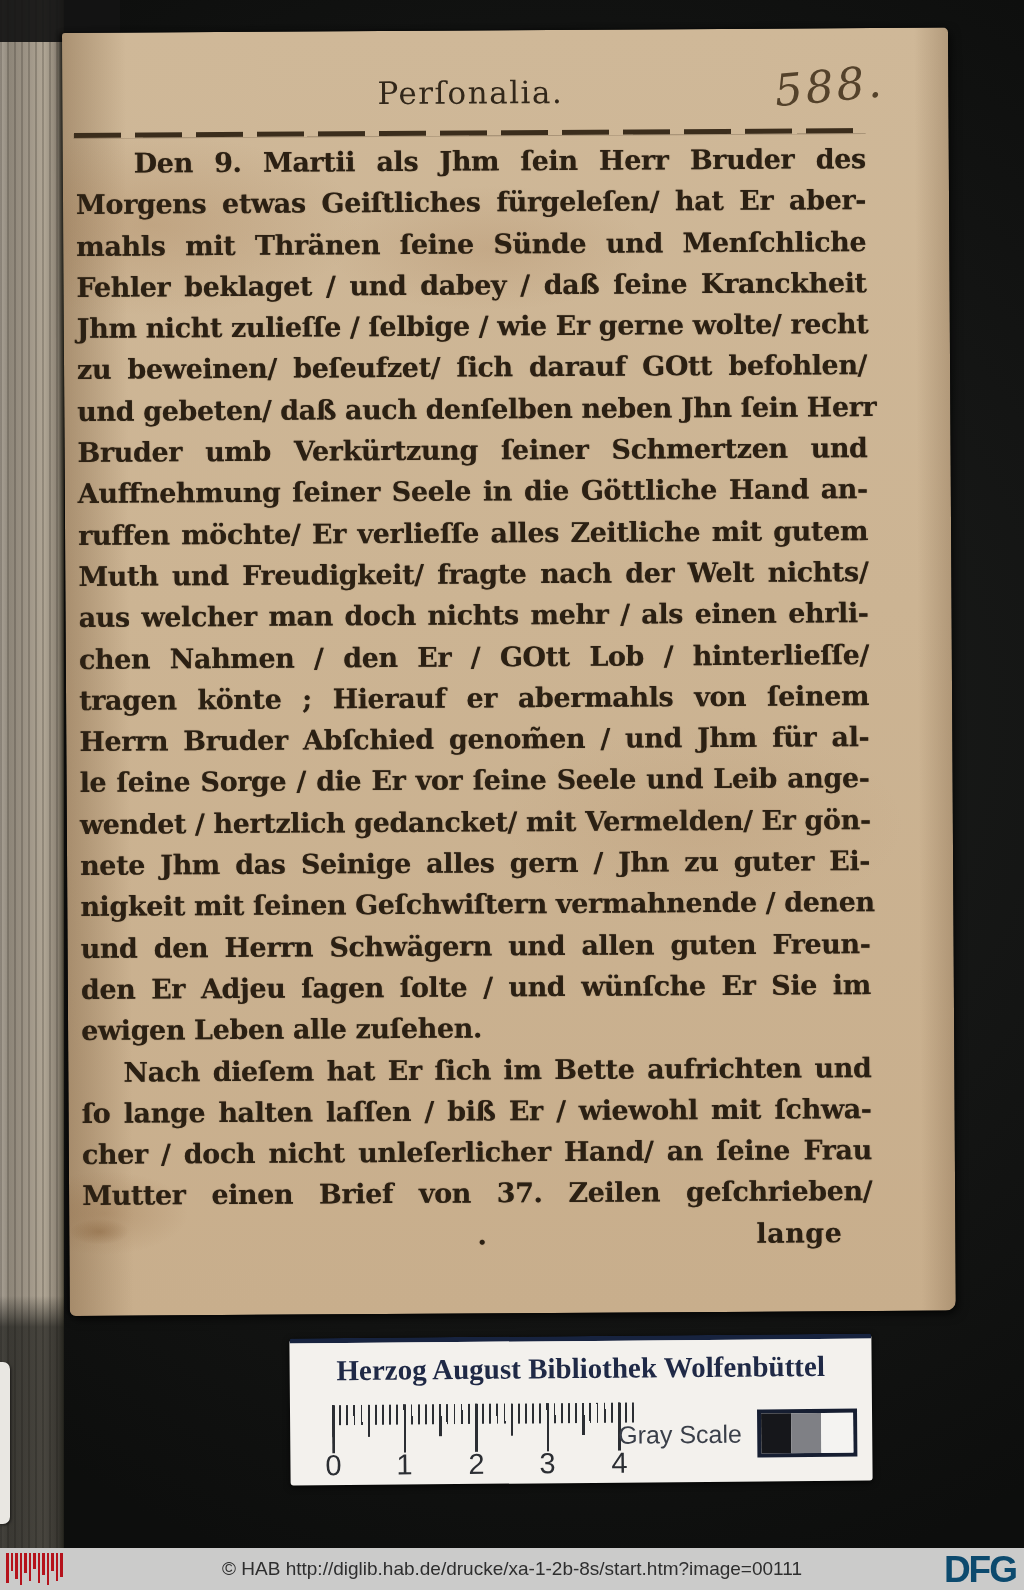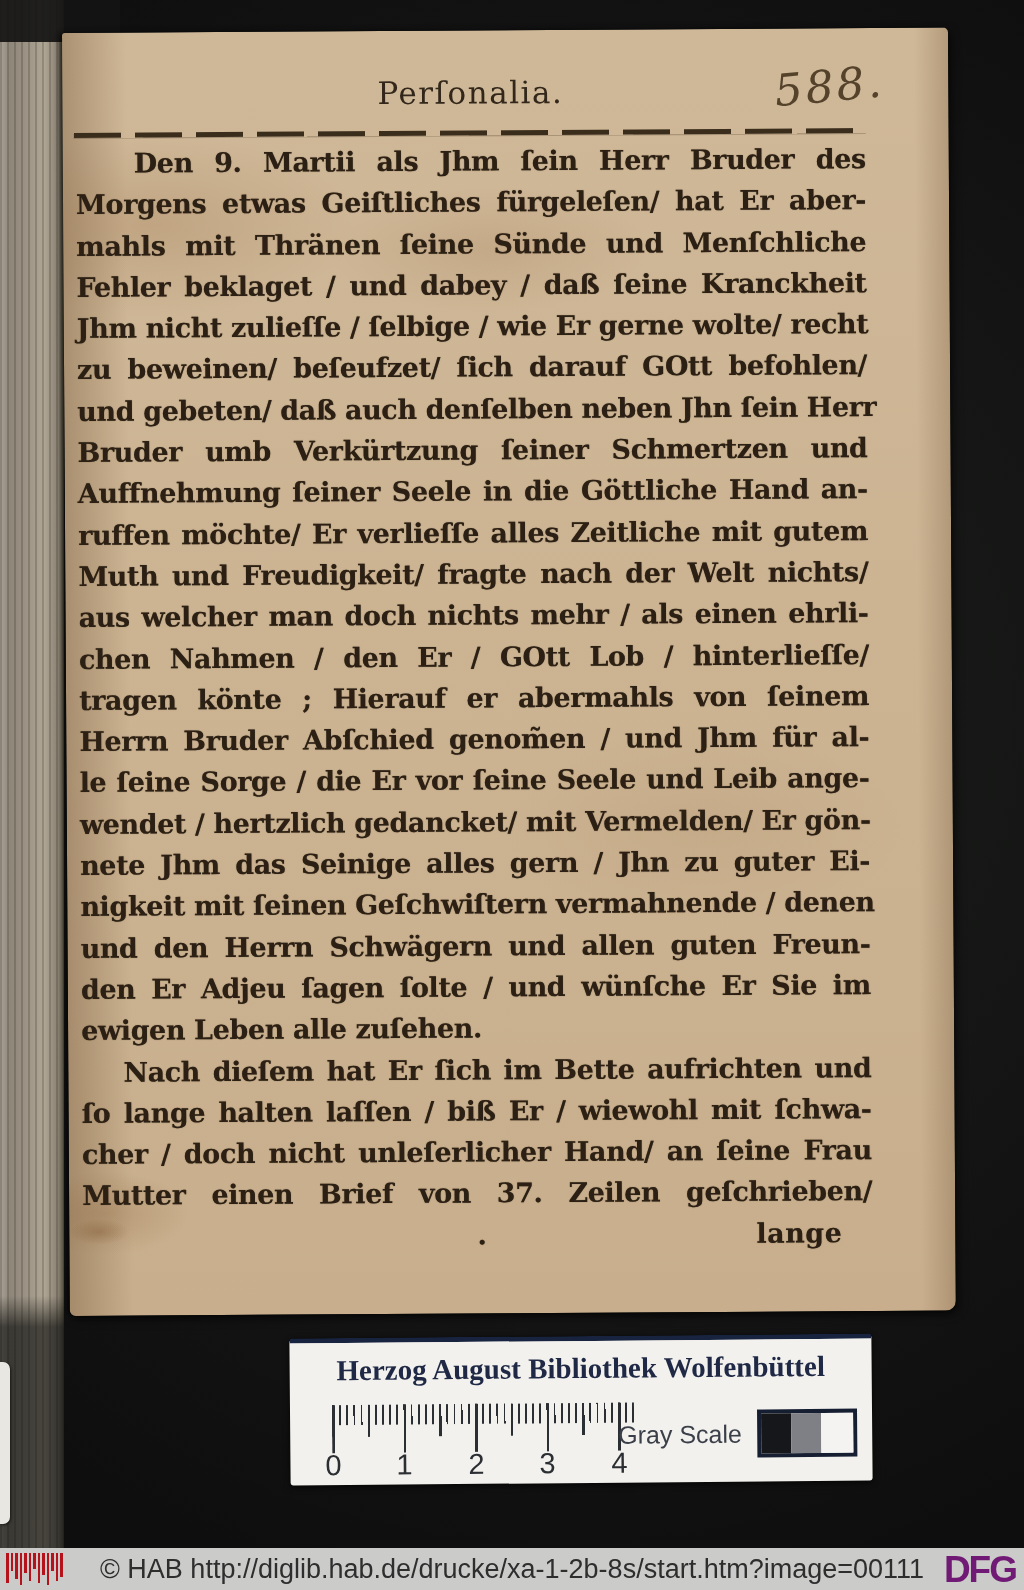--- a/index.html
+++ b/index.html
@@ -80,23 +80,23 @@
 
   
   .footer-bar{position:absolute;left:0;top:1548px;width:1024px;height:42px;background:#cbcbca;}
   .barcode{position:absolute;left:6px;top:5px;height:32px;display:flex;align-items:flex-start;gap:2px;}
   .barcode i{display:block;width:2px;background:#b5121b;}
   .barcode i:nth-child(odd){width:3px;}
   .b1{height:30px;}.b2{height:18px;}.b3{height:26px;}.b4{height:32px;}.b5{height:20px;}
   .b6{height:28px;}.b7{height:16px;}.b8{height:30px;}.b9{height:22px;}.b10{height:32px;}
   .b11{height:18px;}.b12{height:28px;}.b13{height:24px;}
   .copyright{position:absolute;left:0;top:0;width:100%;height:42px;line-height:42px;text-align:center;
-    font-family:"Liberation Sans",sans-serif;font-size:27px;color:#2e2e2e;}
+    font-family:"Liberation Sans",sans-serif;font-size:19px;color:#2e2e2e;}
   .dfg-logo{position:absolute;right:8px;top:1px;font-family:"Liberation Sans",sans-serif;
-    font-size:37px;font-weight:bold;color:#701a75;letter-spacing:-2px;}
+    font-size:37px;font-weight:bold;color:#0c4a6e;letter-spacing:-2px;}
 </style>
 </head>
 <body>
 
 <div class="screen">
 
   <div class="page-edges"></div>
   <div class="edge-shadow-top"></div>
   <div class="white-card-edge"></div>
 

